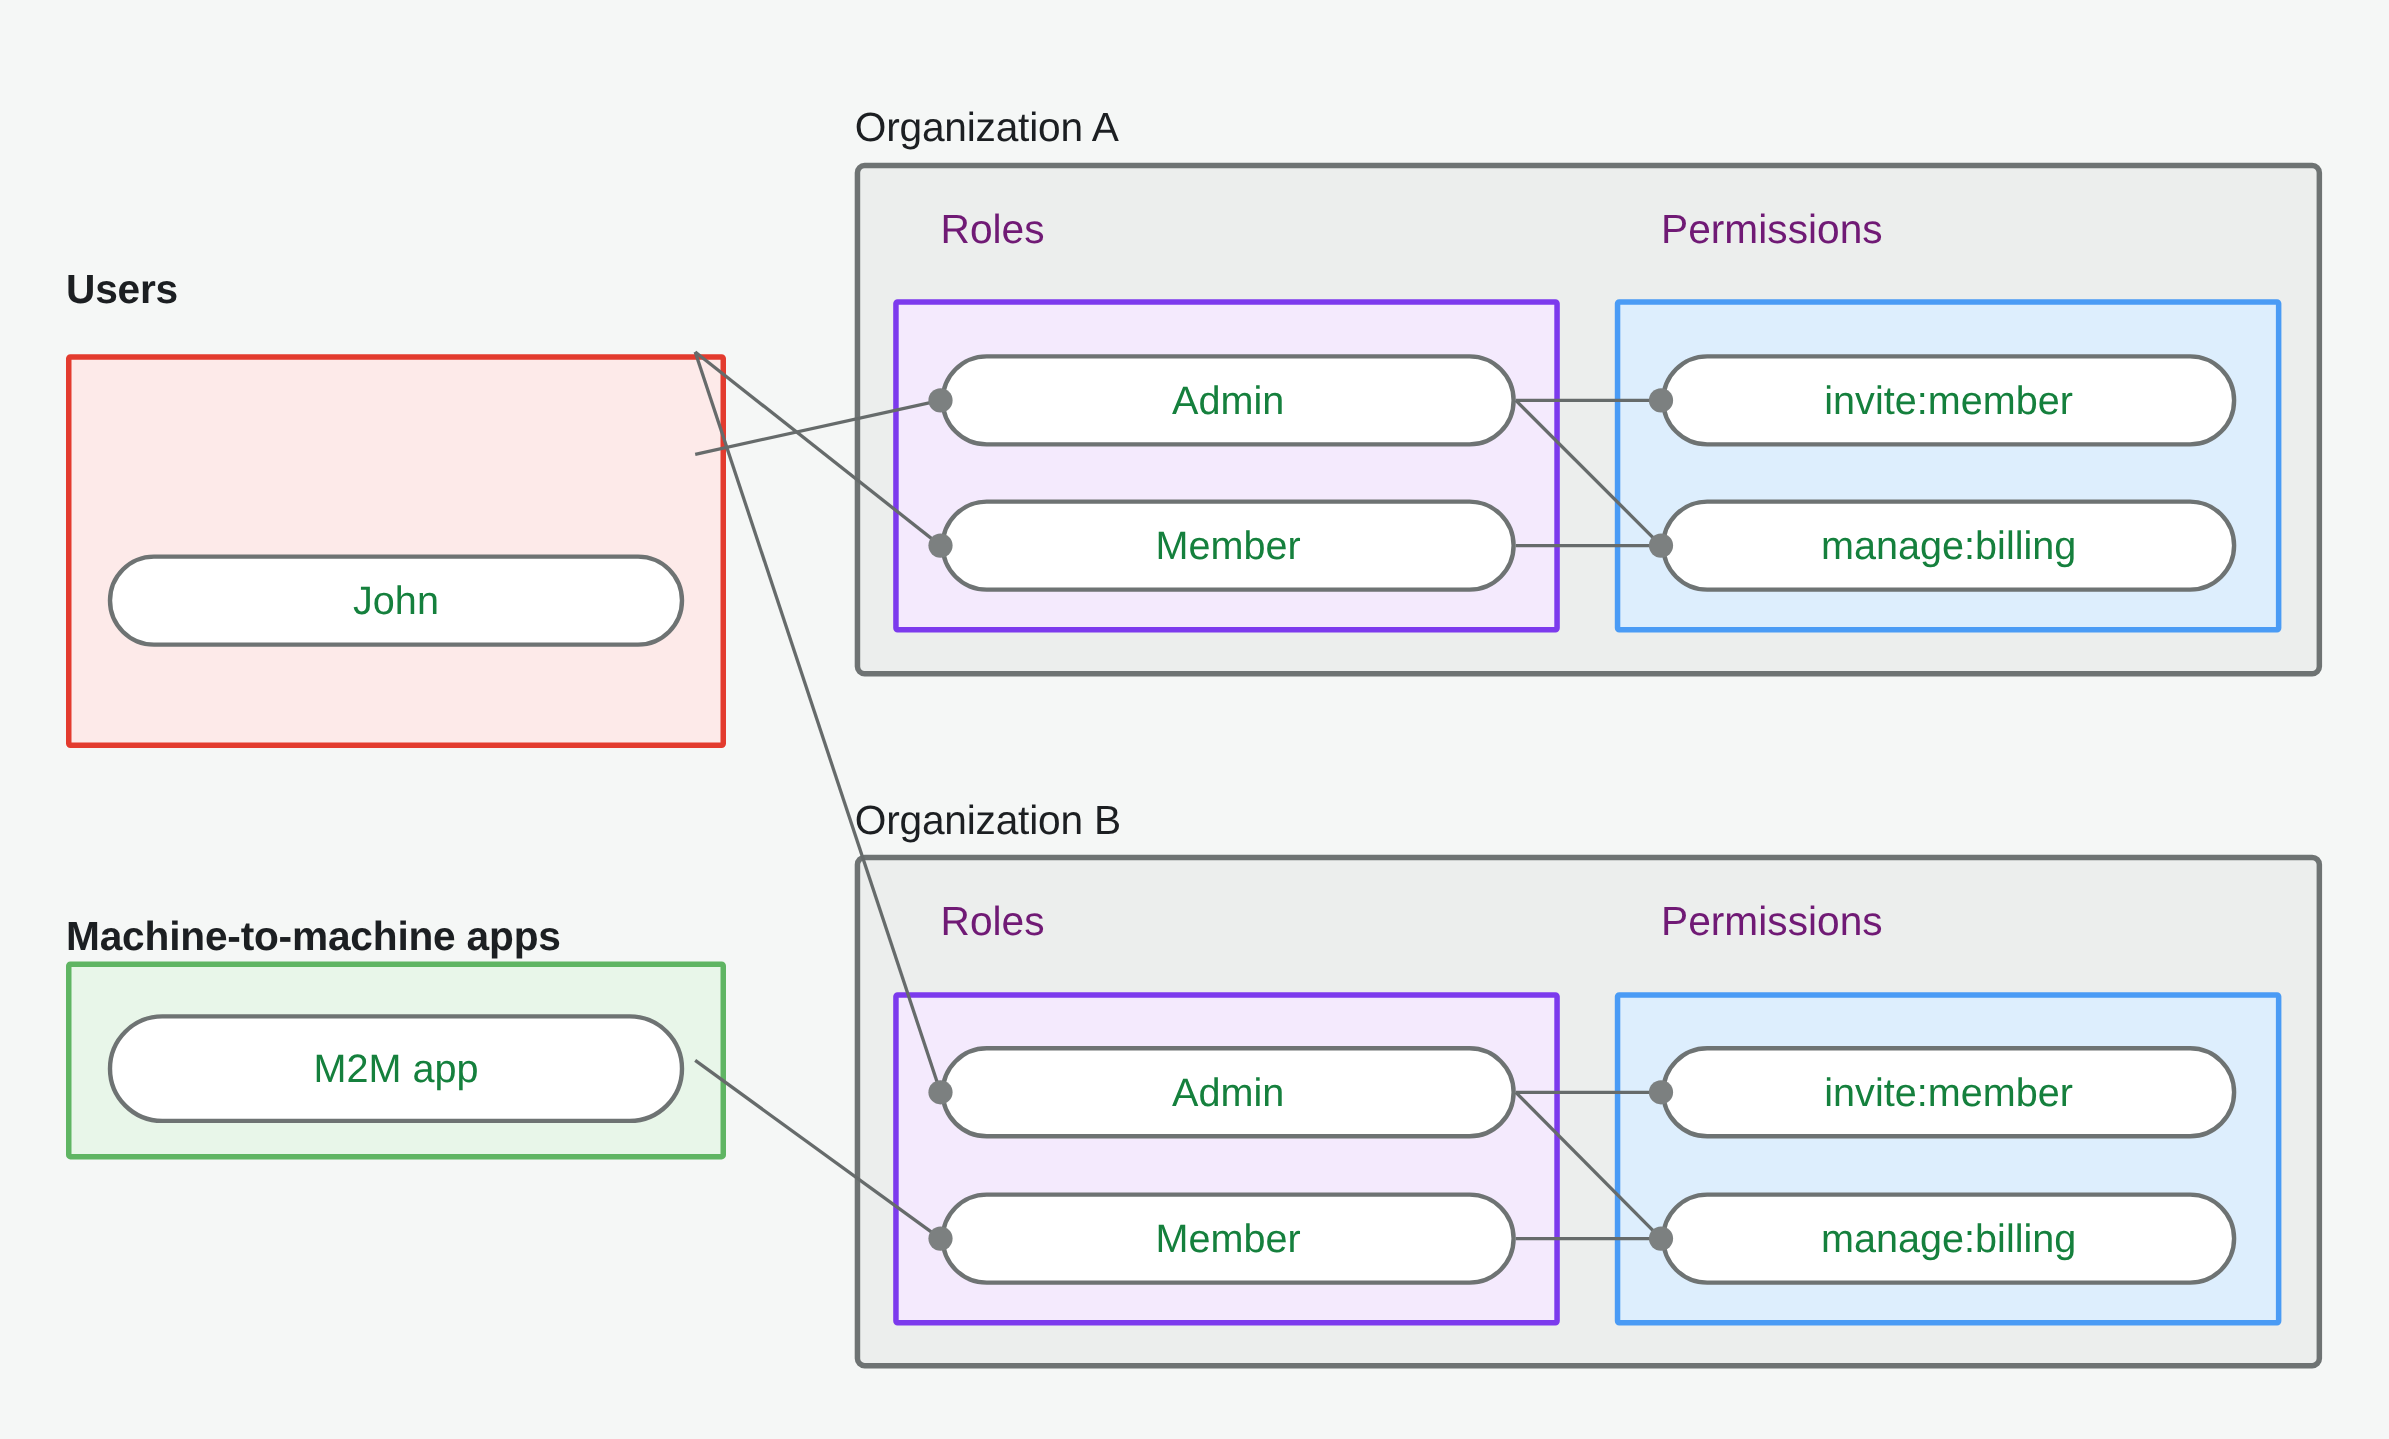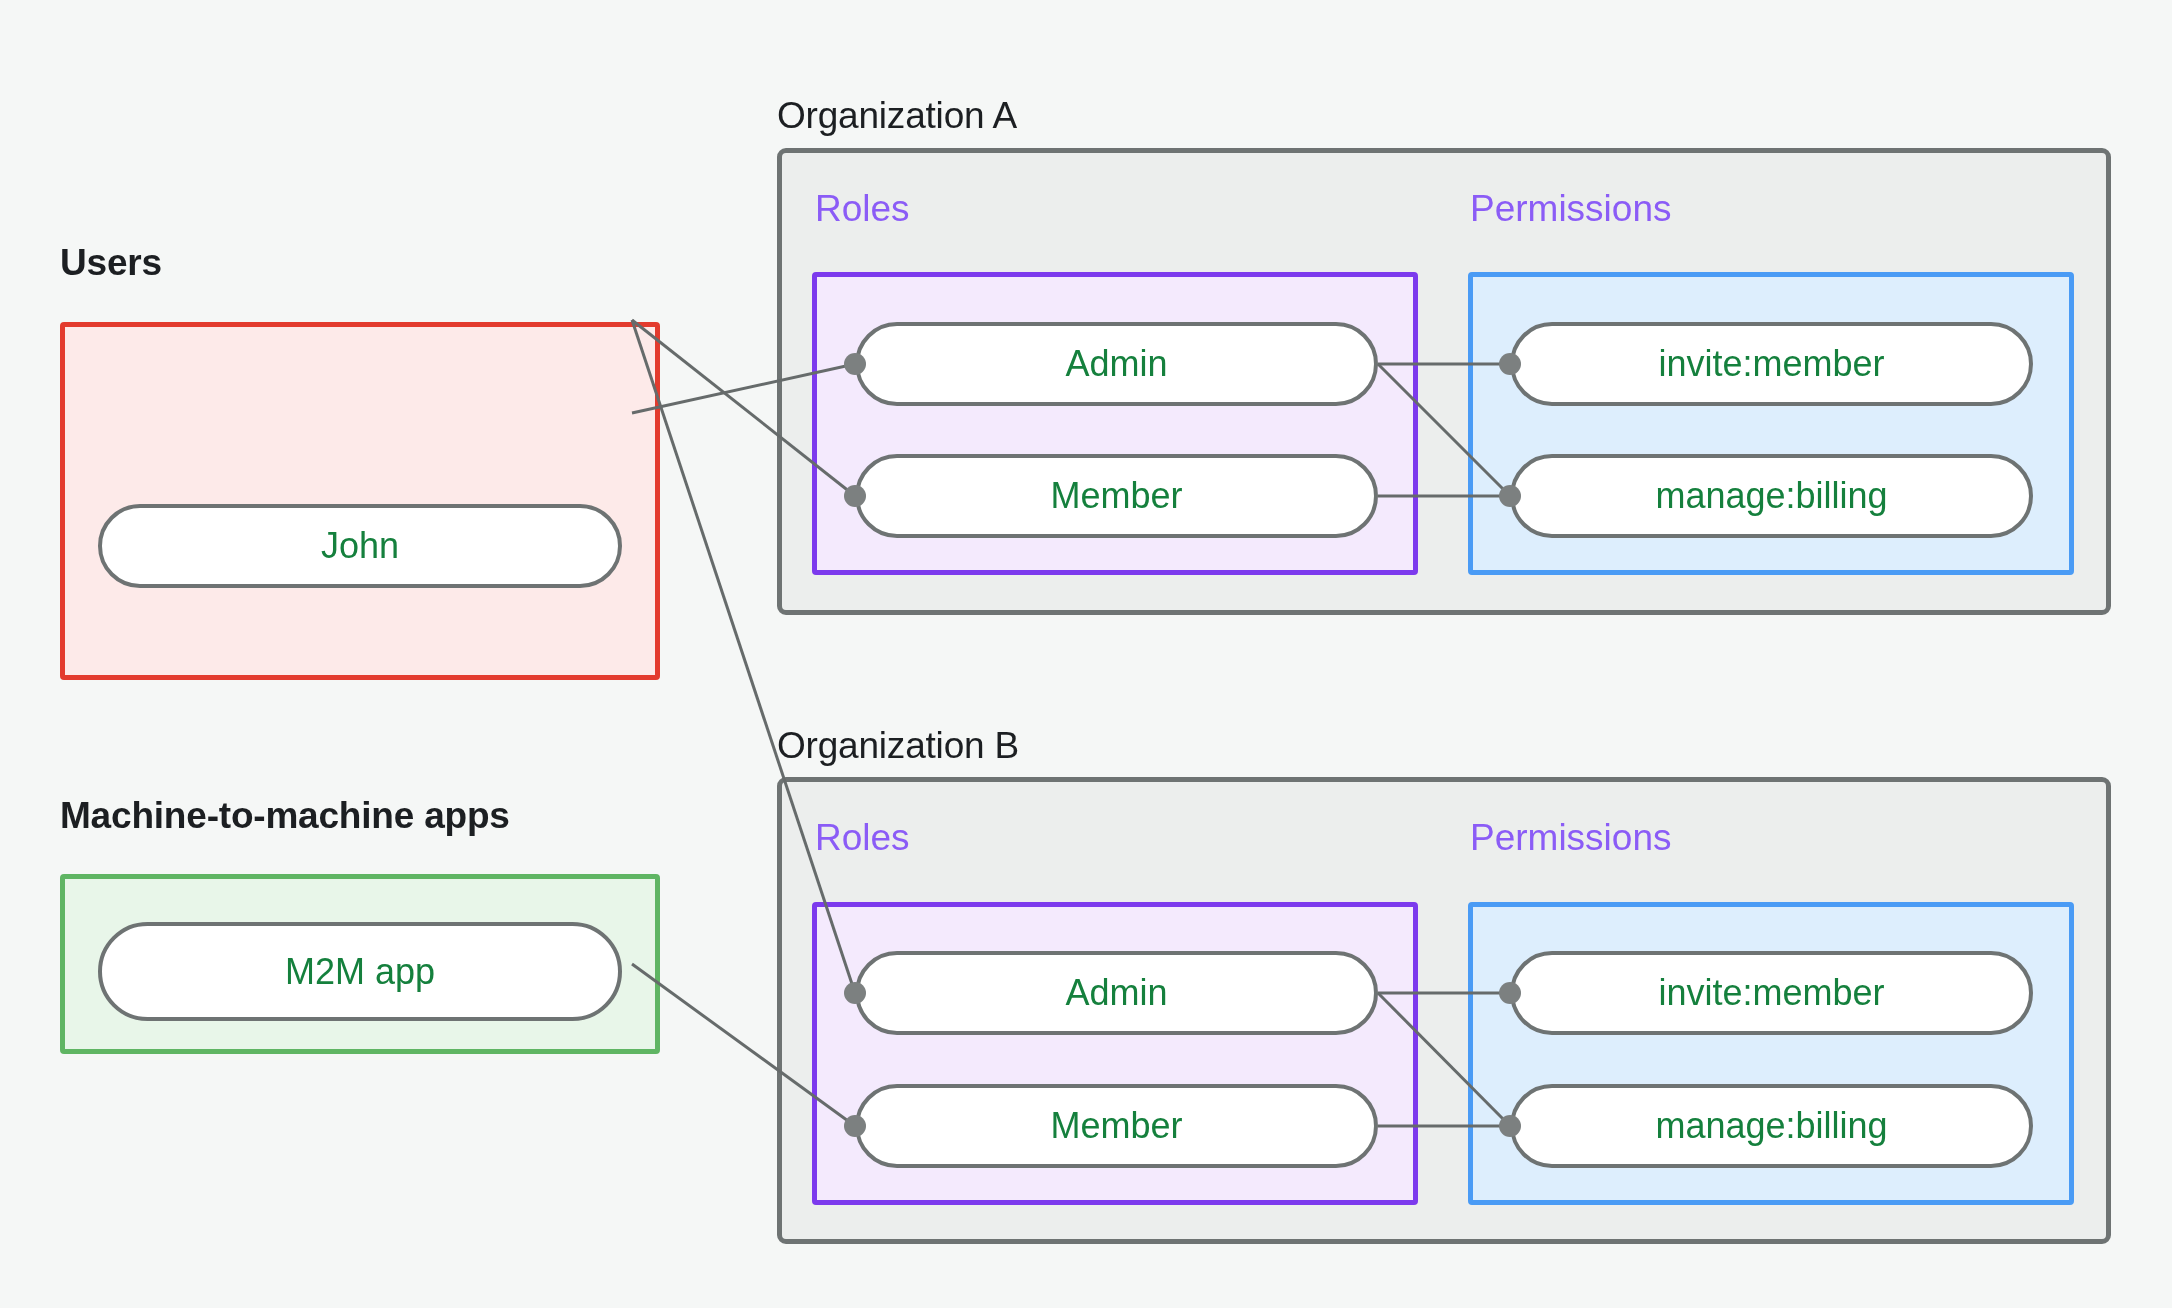--- a/index.html
+++ b/index.html
@@ -75,23 +75,24 @@
     border: 5px solid #6e7373;
     border-radius: 9px;
     z-index: 1;
   }
 
   
   .section-label {
     position: absolute;
     font-size: 37px;
     font-weight: 400;
-    color: #8b5cf6;
+    color: #701a75;
     white-space: nowrap;
     z-index: 4;
+    margin-left: 40px;
   }
 
   
   .sub-box {
     position: absolute;
     box-sizing: border-box;
     border-radius: 4px;
     z-index: 2;
   }
   .sub-box.roles {
@@ -157,21 +158,21 @@
     <circle class="edge-dot" cx="1510" cy="1126" r="11"></circle>
   </svg>
 
   <div class="caption" style="left:60px; top:242px;">Users</div>
 
   <div class="group-box users" style="left:60px; top:322px; width:600px; height:358px;"></div>
 
 
   <div class="pill" style="left:98px; top:504px; width:524px; height:84px;">John</div>
 
-  <div class="caption" style="left:60px; top:795px;">Machine-to-machine apps</div>
+  <div class="caption" style="left:60px; top:831px;">Machine-to-machine apps</div>
 
   <div class="group-box m2m" style="left:60px; top:874px; width:600px; height:180px;"></div>
 
   <div class="pill" style="left:98px; top:922px; width:524px; height:99px;">M2M app</div>
 
   <div class="caption light" style="left:777px; top:63px;">Organization A</div>
 
   <div class="org-box" style="left:777px; top:148px; width:1334px; height:467px;"></div>
 
   <div class="section-label" style="left:815px; top:188px;">Roles</div>

